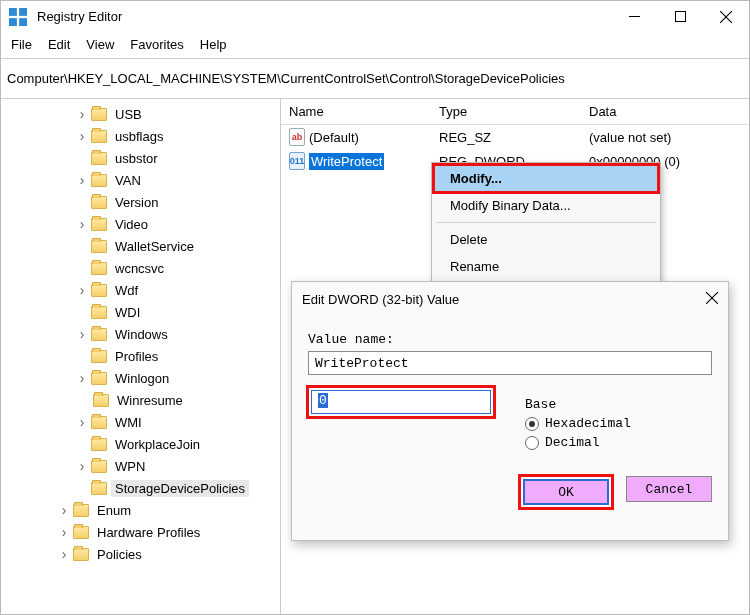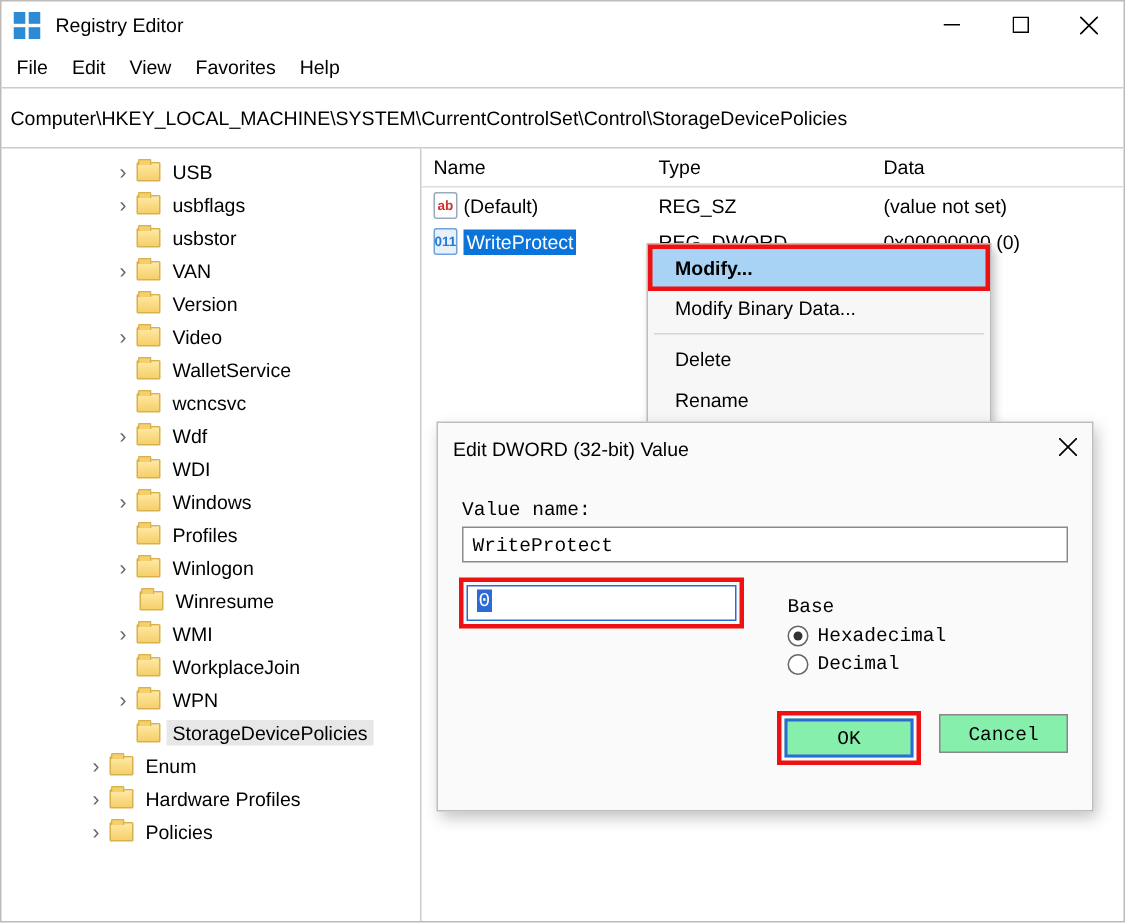--- a/index.html
+++ b/index.html
@@ -122,21 +122,21 @@
   .text-input { width:100%; height:24px; border:1px solid #8a8a8a; padding:2px 6px; background:#fff; font-family:inherit; font-size:13px; }
   .val-row { display:flex; gap:30px; align-items:flex-start; margin-top:12px; }
   .val-col { flex:1; }
   .val-input { width:180px; height:24px; border:1px solid #2b6bd4; padding:2px 6px; background:#fff; font-family:inherit; font-size:13px; color:#000; }
   .val-input.sel { background:#fff; }
   .valsel { background:#2b6bd4; color:#fff; padding:0 1px;}
   .radio-row { display:flex; align-items:center; gap:6px; margin:4px 0; }
   .radio { width:14px; height:14px; border:1px solid #666; border-radius:50%; display:inline-flex; align-items:center; justify-content:center; background:#fff;}
   .radio.checked::after{ content:""; width:6px; height:6px; background:#333; border-radius:50%; }
   .dlg-buttons { display:flex; gap:14px; justify-content:flex-end; margin-top:22px; }
-  .btn { width:86px; height:26px; border:1px solid #888; background:#86efac; display:flex; align-items:center; justify-content:center; }
+  .btn { width:86px; height:26px; border:1px solid #888; background:#f0abfc; display:flex; align-items:center; justify-content:center; }
   .btn.primary { border:2px solid #2b6bd4; }
 
   .close-x svg, .dlg-close svg { width:12px; height:12px; }
 
 </style>
 </head>
 <body>
 
 <div class="titlebar">
   <svg class="appicon" viewBox="0 0 16 16">

